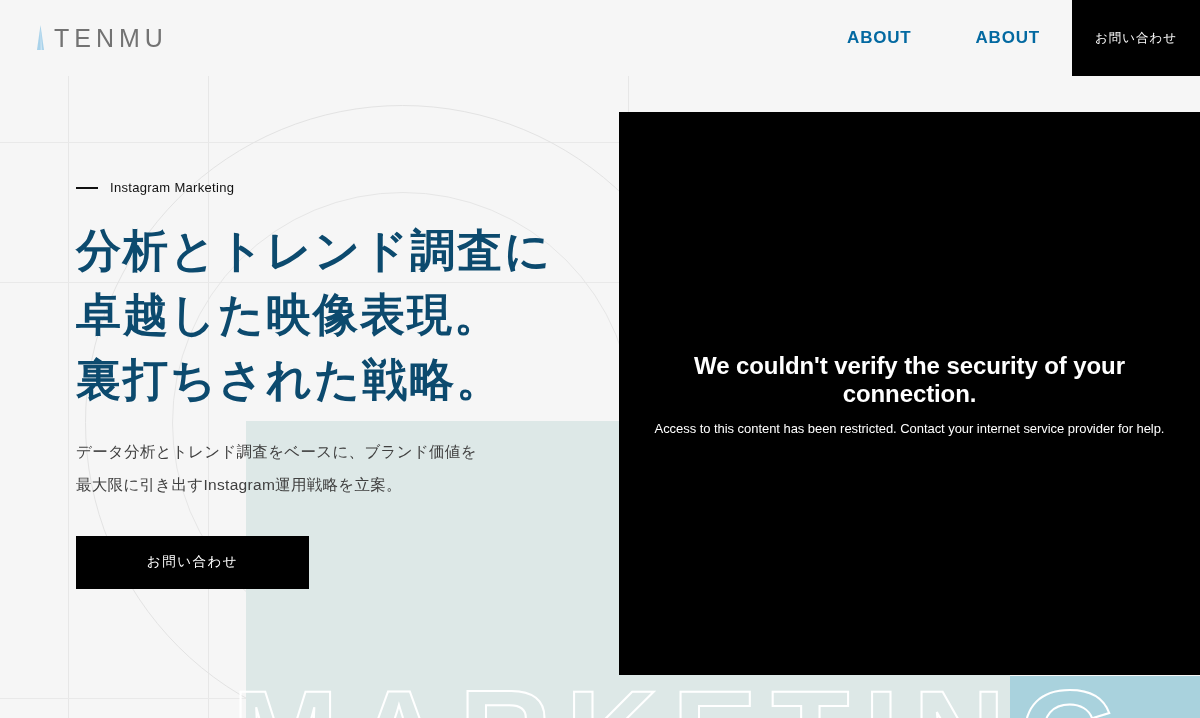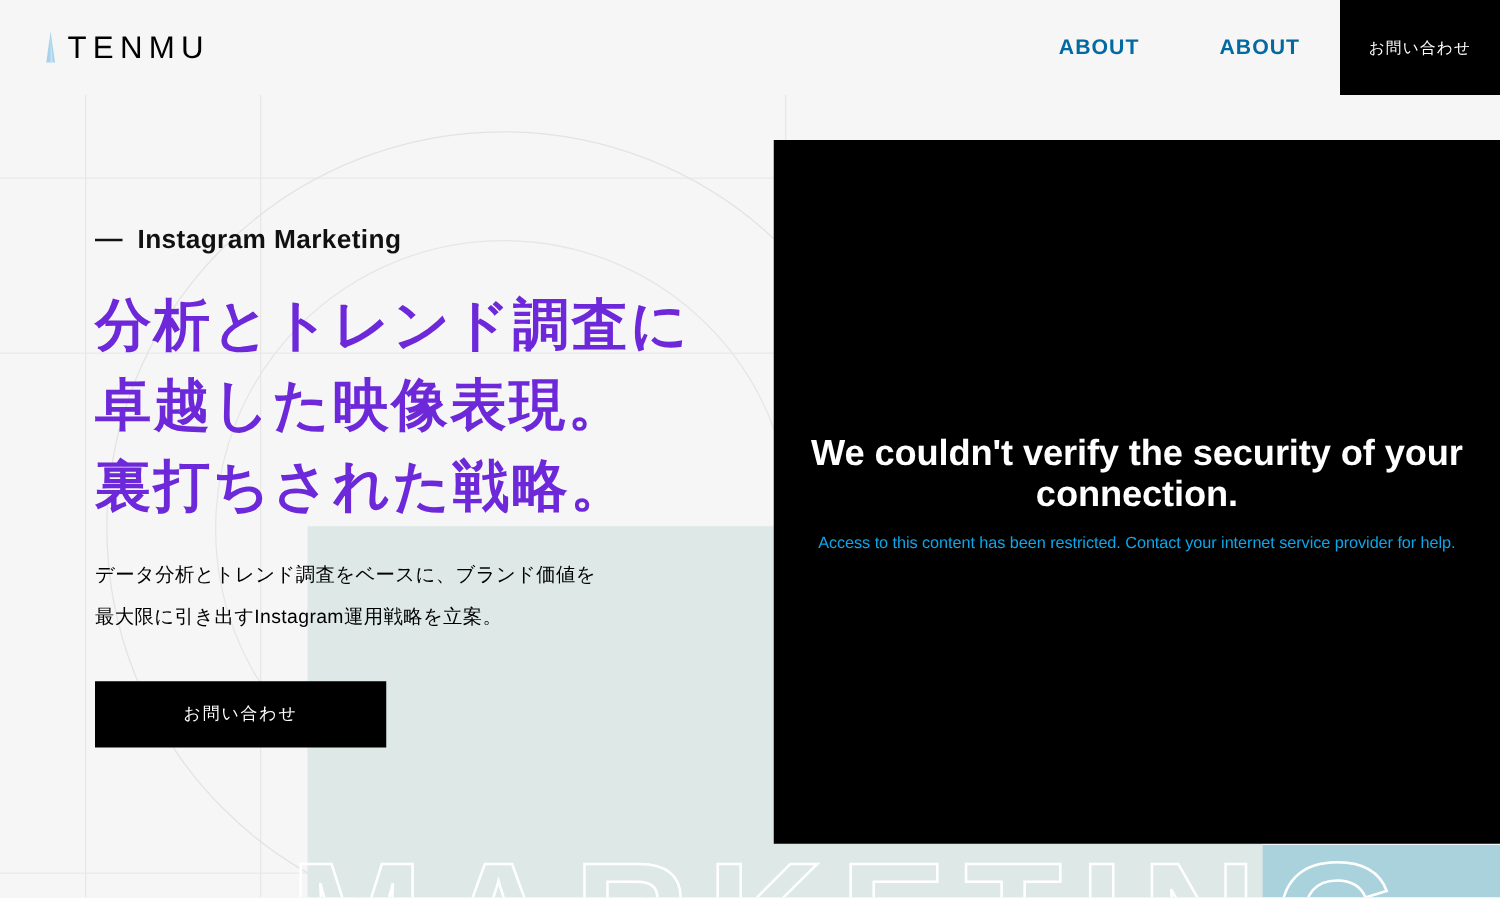--- a/index.html
+++ b/index.html
@@ -49,21 +49,21 @@
     position:absolute; left:0; top:0; width:1200px; height:76px;
     display:flex; align-items:center;
     background:#f6f6f6; z-index:30;
   }
   .logo {
     display:flex; align-items:center; gap:8px;
     margin-left:35px;
   }
   .logo-mark { width:11px; height:26px; display:block; }
   .logo-text {
-    font-size:25px; letter-spacing:5px; color:#000000;
+    font-size:25px; letter-spacing:5px; color:#737373;
     font-weight:400; font-family:"Liberation Sans", sans-serif;
   }
   .nav {
     margin-left:auto; display:flex; align-items:center; height:76px;
   }
   .nav-item {
     font-size:17px; font-weight:700; letter-spacing:0.8px;
     color:#0369a1; padding:0 32px; cursor:pointer;
     text-decoration:none; line-height:76px;
   }
@@ -71,53 +71,53 @@
     width:128px; height:76px; background:#000; color:#fff;
     display:flex; align-items:center; justify-content:center;
     font-size:12.5px; letter-spacing:1px; cursor:pointer;
   }
 
   
   .hero { position:absolute; left:76px; top:180px; width:560px; z-index:10; }
   .eyebrow { display:flex; align-items:center; gap:12px; margin-bottom:24px; }
   .eyebrow-dash { width:22px; height:2px; background:#111; display:block; }
   .eyebrow-text {
-    font-size:21px; font-weight:700; letter-spacing:0.3px; color:#111;
+    font-size:13px; font-weight:400; letter-spacing:0.3px; color:#111;
   }
   .headline {
     font-size:45px; font-weight:700; line-height:1.43;
-    letter-spacing:2px; color:#6d28d9; margin-bottom:22px;
+    letter-spacing:2px; color:#0c4a6e; margin-bottom:22px;
   }
   .headline span { display:block; }
   .lead {
     font-size:15.5px; line-height:2.15; letter-spacing:0.3px;
-    color:#000000; font-weight:500; margin-bottom:34px;margin-top:23px;
+    color:#404040; font-weight:500; margin-bottom:34px;margin-top:23px;
   }
   .lead span { display:block; }
   .hero-cta {
     width:233px; height:53px; background:#000; color:#fff;
     display:flex; align-items:center; justify-content:center;
     font-size:13.5px; letter-spacing:1.5px; cursor:pointer; border:none;
     font-family:"Liberation Sans", sans-serif;
   }
 
   
   .error-panel {
     position:absolute; left:619px; top:112px; width:581px; height:563px;
     background:#000; z-index:20;
     display:flex; flex-direction:column;
     align-items:center; justify-content:center;
     padding:0 14px;
   }
   .error-title {
-    color:#fff; font-size:29px; font-weight:700;
+    color:#fff; font-size:24px; font-weight:700;
     letter-spacing:-0.1px; text-align:center; margin-bottom:13px;
   }
   .error-sub {
-    color:#0ea5e9; font-size:13px; font-weight:400;
+    color:#ffffff; font-size:13px; font-weight:400;
     text-align:center; letter-spacing:-0.05px;
   }
 </style>
 </head>
 <body>
 
 <div class="page">
 
   <div class="bg-layer">
     <div class="vline" style="left:68px"></div>

